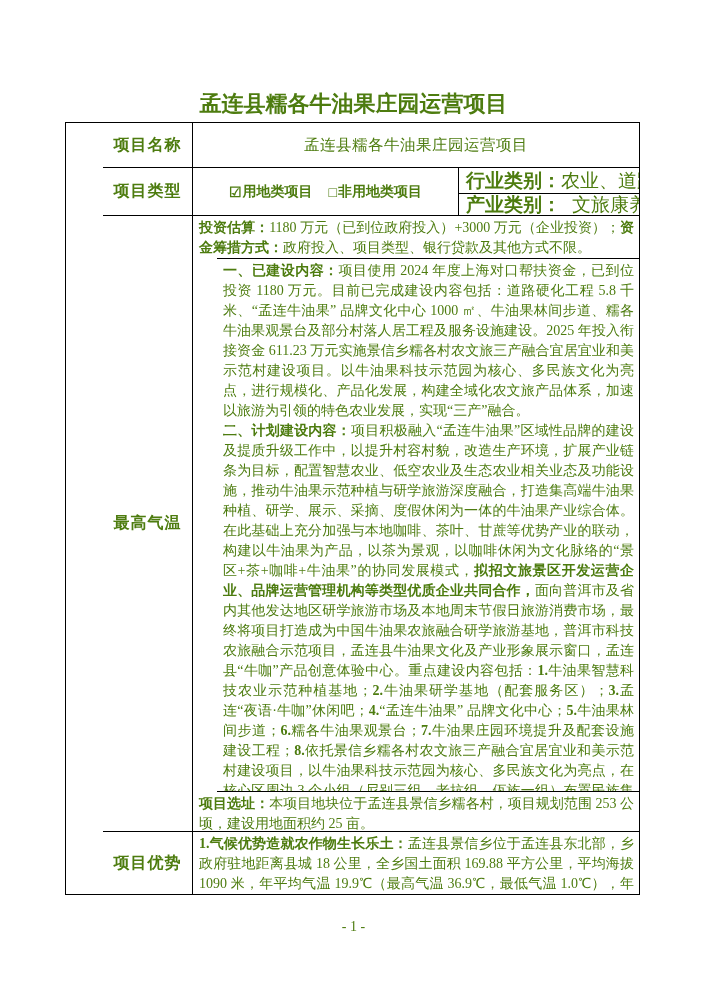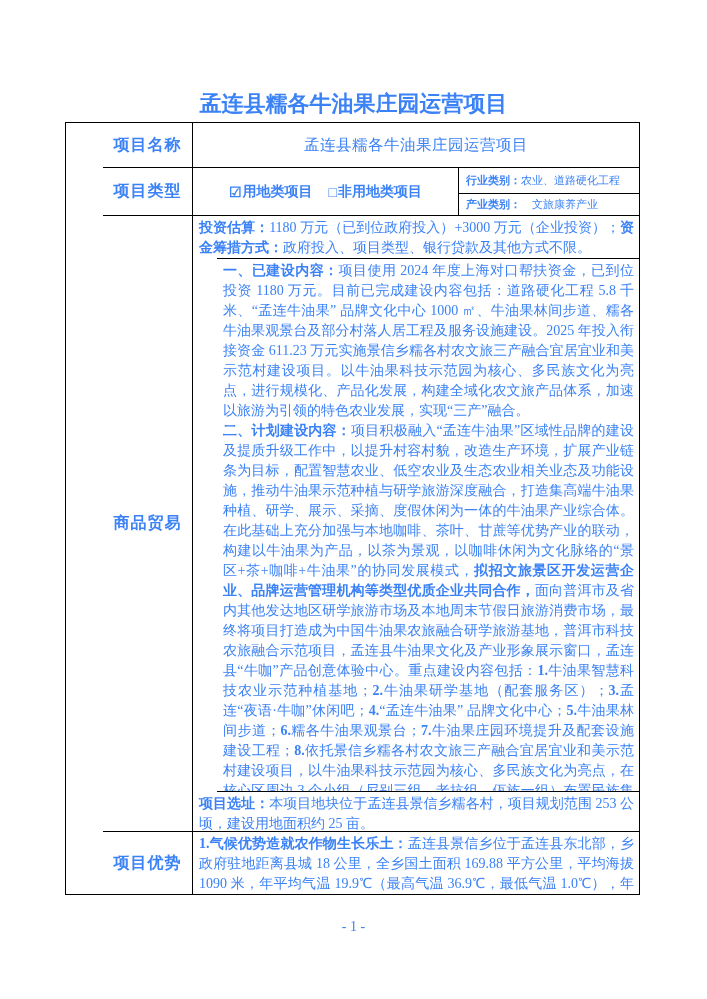--- a/index.html
+++ b/index.html
@@ -1,18 +1,18 @@
 <!DOCTYPE html>
 <html><head>
 <meta charset="utf-8">
 <style>
   html,body { margin:0; padding:0; background:#ffffff; }
   .page {
     position:relative; width:707px; height:999px; background:#ffffff;
-    color:#3b82f6; overflow:hidden;
+    color:#4d7c0f; overflow:hidden;
     font-family:"Liberation Serif", serif;
   }
   .title {
     position:absolute; top:91px; left:0; width:707px;
     text-align:center; font-weight:bold; font-size:22px; line-height:26px;
     font-family:"Liberation Serif", serif;
   }
   .tbl {
     position:absolute; left:65px; top:122px; width:575px;
     border:1.5px solid #000; box-sizing:border-box;
@@ -39,21 +39,21 @@
     flex:0 0 266px; width:266px; border-right:1.5px solid #000;
     display:flex; align-items:center; justify-content:center; gap:16px;
     font-family:"Liberation Sans", sans-serif; font-weight:bold; font-size:14px;
     white-space:nowrap;
   }
   .opt { display:inline-flex; align-items:center; gap:1px; cursor:default; }
   .chk { font-size:14px; }
   .split { display:flex; flex-direction:column; }
   .sub {
     display:flex; align-items:center; padding-left:7px; box-sizing:border-box;
-    font-size:11px; white-space:nowrap; overflow:hidden;
+    font-size:19px; white-space:nowrap; overflow:hidden;
   }
   .sub-top { height:26px; border-bottom:1.5px solid #000; }
   .sub-bot { flex:1;gap:11px; }
   .sublbl { font-family:"Liberation Sans", sans-serif; font-weight:bold; }
   .subval { font-family:"Liberation Serif", serif; }
   .col { display:flex; flex-direction:column; }
   .sec { box-sizing:border-box; padding:2px 5px 0 6px; overflow:hidden; }
   .sec-a { height:42px; }
   .sec-b { height:534px; border-top:1.5px solid #000; border-bottom:1.5px solid #000;margin-left:24px; }
   .sec-c { flex:1; }
@@ -101,21 +101,21 @@
           <span class="subval">农业、道路硬化工程</span>
         </div>
         <div class="sub sub-bot">
           <span class="sublbl">产业类别：</span>
           <span class="subval">文旅康养产业</span>
         </div>
       </div>
     </div>
 
     <div class="tr r3">
-      <div class="lbl">商品贸易</div>
+      <div class="lbl">最高气温</div>
       <div class="cell col">
         <div class="sec sec-a">
           <p class="p"><span class="b">投资估算：</span><span>1180 万元（已到位政府投入）+3000 万元（企业投资）；</span><span class="b">资金筹措方式：</span><span>政府投入、项目类型、银行贷款及其他方式不限。</span></p>
         </div>
         <div class="sec sec-b">
           <p class="p"><span class="b">一、已建设内容：</span><span>项目使用 2024 年度上海对口帮扶资金，已到位投资 1180 万元。目前已完成建设内容包括：道路硬化工程 5.8 千米、“孟连牛油果” 品牌文化中心 1000 ㎡、牛油果林间步道、糯各牛油果观景台及部分村落人居工程及服务设施建设。2025 年投入衔接资金 611.23 万元实施景信乡糯各村农文旅三产融合宜居宜业和美示范村建设项目。以牛油果科技示范园为核心、多民族文化为亮点，进行规模化、产品化发展，构建全域化农文旅产品体系，加速以旅游为引领的特色农业发展，实现“三产”融合。</span></p>
           <p class="p"><span class="b">二、计划建设内容：</span><span>项目积极融入“孟连牛油果”区域性品牌的建设及提质升级工作中，以提升村容村貌，改造生产环境，扩展产业链条为目标，配置智慧农业、低空农业及生态农业相关业态及功能设施，推动牛油果示范种植与研学旅游深度融合，打造集高端牛油果种植、研学、展示、采摘、度假休闲为一体的牛油果产业综合体。在此基础上充分加强与本地咖啡、茶叶、甘蔗等优势产业的联动，构建以牛油果为产品，以茶为景观，以咖啡休闲为文化脉络的“景区+茶+咖啡+牛油果”的协同发展模式，</span><span class="b">拟招文旅景区开发运营企业、品牌运营管理机构等类型优质企业共同合作，</span><span>面向普洱市及省内其他发达地区研学旅游市场及本地周末节假日旅游消费市场，最终将项目打造成为中国牛油果农旅融合研学旅游基地，普洱市科技农旅融合示范项目，孟连县牛油果文化及产业形象展示窗口，孟连县“牛咖”产品创意体验中心。重点建设内容包括：</span><span class="b">1.</span><span>牛油果智慧科技农业示范种植基地；</span><span class="b">2.</span><span>牛油果研学基地（配套服务区）；</span><span class="b">3.</span><span>孟连“夜语·牛咖”休闲吧；</span><span class="b">4.</span><span>“孟连牛油果” 品牌文化中心；</span><span class="b">5.</span><span>牛油果林间步道；</span><span class="b">6.</span><span>糯各牛油果观景台；</span><span class="b">7.</span><span>牛油果庄园环境提升及配套设施建设工程；</span><span class="b">8.</span><span>依托景信乡糯各村农文旅三产融合宜居宜业和美示范村建设项目，以牛油果科技示范园为核心、多民族文化为亮点，在核心区周边 3 个小组（尼别三组、老抗组、佤族一组）布置民族集市、民族餐饮店，商品贸易、民族风俗体验等业态。</span></p>
         </div>
         <div class="sec sec-c">
           <p class="p"><span class="b">项目选址：</span><span>本项目地块位于孟连县景信乡糯各村，项目规划范围 253 公顷，建设用地面积约 25 亩。</span></p>

